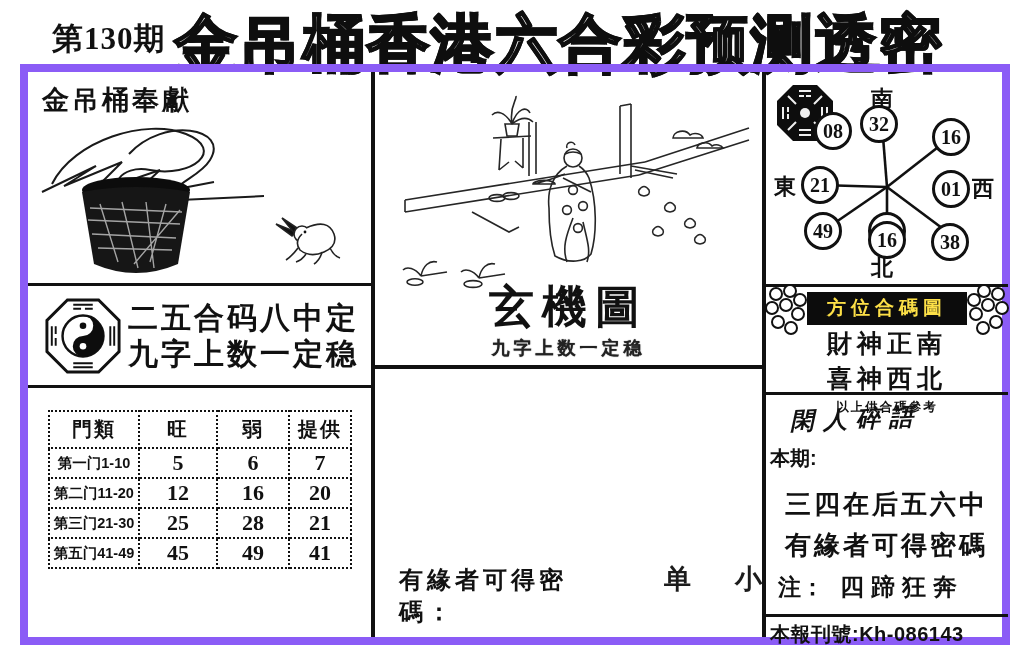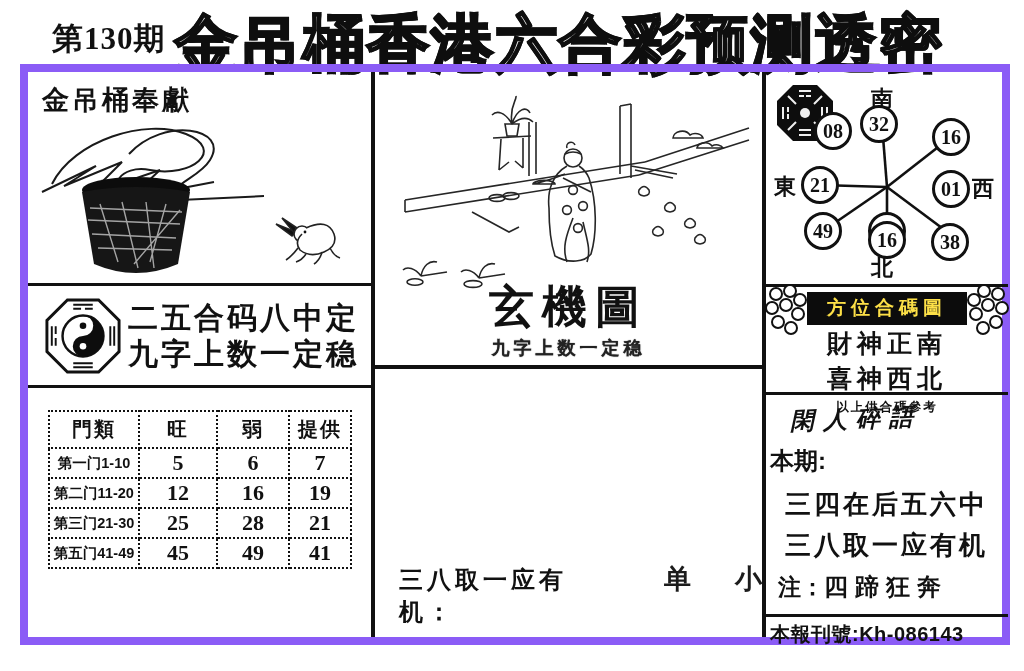--- a/index.html
+++ b/index.html
@@ -77,28 +77,28 @@
   .banner { margin:5px auto 0; width:160px; background:#0c0c0c; color:#fde047;
     font-size:19px; font-weight:900; letter-spacing:5px; padding:3px 0 4px; }
   .god-line { font-size:25px; font-weight:900; letter-spacing:5px; margin-top:2px;
     font-family:"Liberation Serif","DejaVu Serif",serif; }
   .ref-note { font-size:12.5px; font-weight:900; letter-spacing:2px; margin-top:4px; }
 
   .r-sec3 { position:relative; height:252px; }
   .gossip { position:absolute; left:24px; top:8px; font-size:24px; font-weight:900;
     font-style:italic; letter-spacing:9px; transform:rotate(-2deg);
     font-family:"Liberation Serif","DejaVu Serif",serif; }
-  .benqi { position:absolute; left:4px; top:50px; font-size:24px; font-weight:900; }
+  .benqi { position:absolute; left:4px; top:50px; font-size:20px; font-weight:900; }
   .verse1 { position:absolute; left:19px; top:92px; }
   .verse2 { position:absolute; left:19px; top:133px; }
   .verse { font-size:26px; font-weight:900; letter-spacing:3px; white-space:nowrap;
     font-family:"Liberation Serif","DejaVu Serif",serif; }
   .note-row { position:absolute; left:12px; top:176px; display:flex; align-items:baseline; }
   .note-label { font-size:23px; font-weight:900; }
-  .note-value { font-size:24px; font-weight:900; letter-spacing:7px; margin-left:0;
+  .note-value { font-size:24px; font-weight:900; letter-spacing:7px; margin-left:16px;
     font-family:"Liberation Serif","DejaVu Serif",serif; }
   .r-divider { position:absolute; left:0; right:0; top:219px; border-top:3px solid #111; }
   .pub-no { position:absolute; left:4px; top:226px; font-size:20px; font-weight:900;
     letter-spacing:0.5px; }
 </style>
 </head>
 <body>
 
 <div class="page">
 
@@ -176,21 +176,21 @@
           <tr>
             <td class="cat">第一门1-10</td>
             <td class="num">5</td>
             <td class="num">6</td>
             <td class="num">7</td>
           </tr>
           <tr>
             <td class="cat">第二门11-20</td>
             <td class="num">12</td>
             <td class="num">16</td>
-            <td class="num">19</td>
+            <td class="num">20</td>
           </tr>
           <tr>
             <td class="cat">第三门21-30</td>
             <td class="num">25</td>
             <td class="num">28</td>
             <td class="num">21</td>
           </tr>
           <tr>
             <td class="cat">第五门41-49</td>
             <td class="num">45</td>
@@ -244,21 +244,21 @@
             <ellipse cx="38" cy="204" rx="8" ry="3.2"></ellipse>
             <path d="M102,200 C104,190 110,184 118,186 M102,200 C96,192 88,190 84,194 M102,200 L128,196"></path>
             <ellipse cx="96" cy="206" rx="9" ry="3.4"></ellipse>
           </g>
         </svg>
         <div class="m-caption">玄機圖</div>
         <div class="m-subcaption">九字上数一定稳</div>
       </div>
       <div class="m-sec2">
         <div class="special-row">
-          <span class="special-label">三八取一应有机：</span>
+          <span class="special-label">有緣者可得密碼：</span>
           <span class="special-v sv1">单</span>
           <span class="special-v sv2">小</span>
         </div>
       </div>
     </div>
 
     <div class="col col-right">
 
       <div class="r-sec1">
         <svg class="bagua-black" width="60" height="60" viewBox="0 0 60 60">
@@ -325,21 +325,21 @@
         <div class="banner">方位合碼圖</div>
         <div class="god-line">財神正南</div>
         <div class="god-line">喜神西北</div>
         <div class="ref-note">以上供合碼參考</div>
       </div>
 
       <div class="r-sec3">
         <div class="gossip">閑人碎語</div>
         <div class="benqi">本期:</div>
         <div class="verse verse1">三四在后五六中</div>
-        <div class="verse verse2">三八取一应有机</div>
+        <div class="verse verse2">有緣者可得密碼</div>
         <div class="note-row">
           <span class="note-label">注：</span>
           <span class="note-value">四蹄狂奔</span>
         </div>
         <div class="r-divider"></div>
         <div class="pub-no">本報刊號:Kh-086143</div>
       </div>
     </div>
 
   </div>

